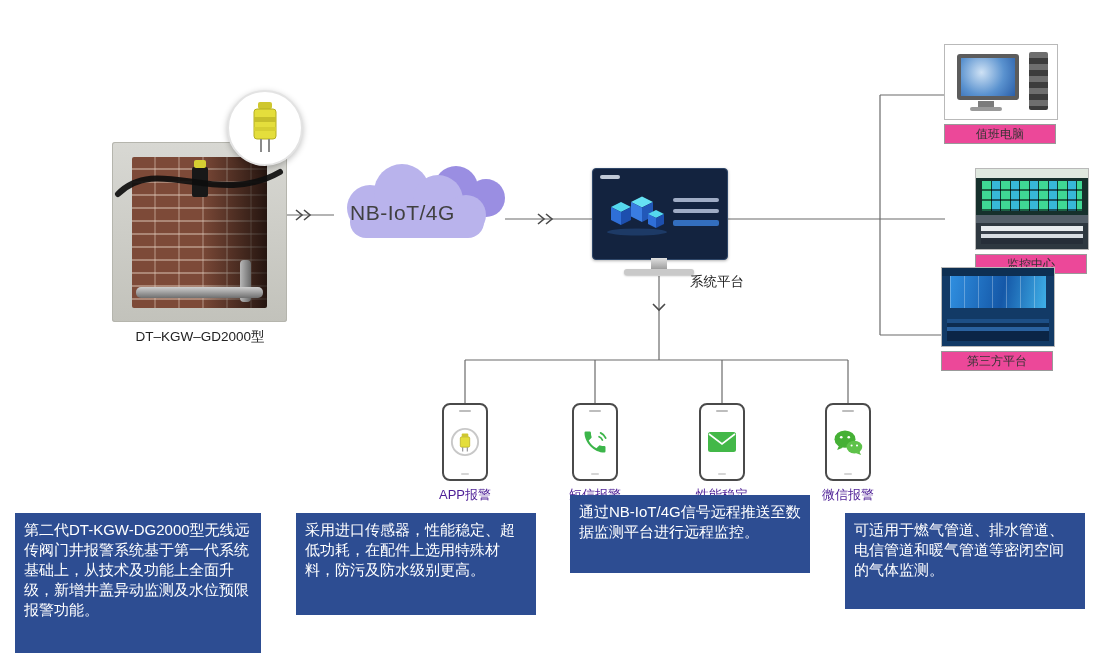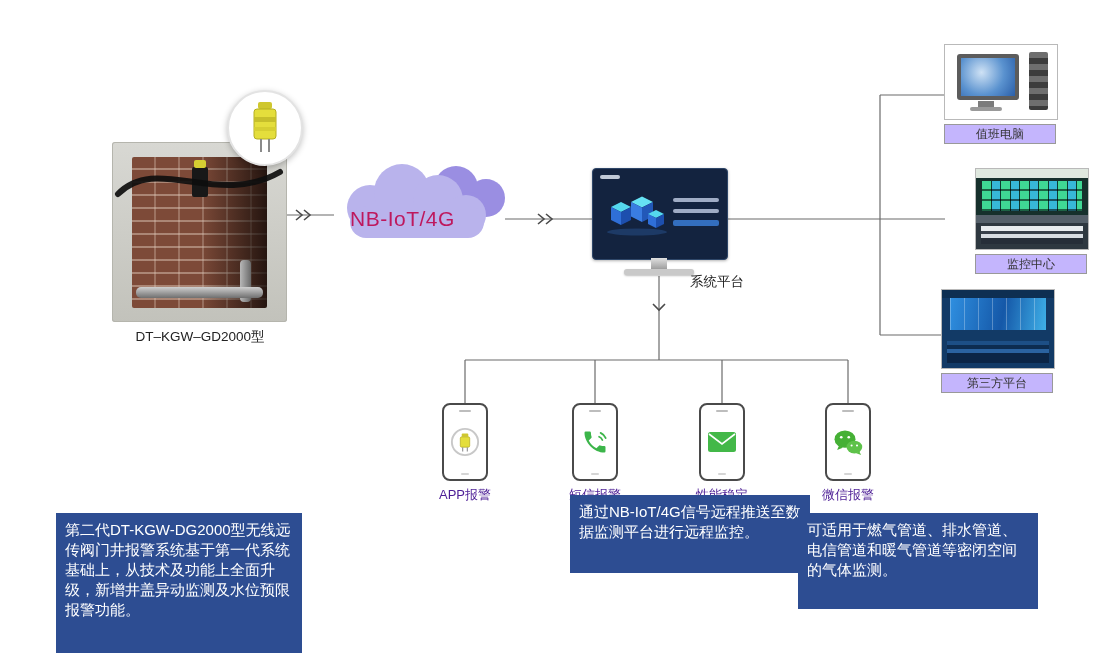--- a/index.html
+++ b/index.html
@@ -32,42 +32,42 @@
   .well-cable{position:absolute;left:0;top:0;}
   .well-label{left:100px;top:328px;width:200px;text-align:center;font-size:13.5px;color:#222;z-index:1;}
 
   
   .closeup{left:227px;top:90px;width:72px;height:72px;border-radius:50%;background:#fff;
     border:2px solid #e3e3e3;box-shadow:0 2px 6px rgba(0,0,0,.25);z-index:3;
     display:flex;align-items:center;justify-content:center;}
 
   
   .cloud{left:328px;top:160px;width:192px;height:92px;z-index:1;}
-  .cloud-label{left:350px;top:201px;width:150px;font-size:21px;color:#be185d;z-index:2;letter-spacing:.5px;margin-top:6px;}
+  .cloud-label{left:350px;top:201px;width:150px;font-size:21px;color:#404040;z-index:2;letter-spacing:.5px;}
 
   
   .screen{left:592px;top:168px;width:134px;height:90px;background:#13233f;border:1px solid #2e4668;border-radius:4px;z-index:1;
     box-shadow:0 1px 3px rgba(0,0,0,.3);}
   .screen-logo{position:absolute;left:7px;top:6px;width:20px;height:4px;border-radius:2px;background:#dfe6f2;opacity:.85;}
   .screen-cubes{position:absolute;left:8px;top:22px;}
   .login{position:absolute;right:8px;top:22px;width:46px;}
   .login i{display:block;height:4px;border-radius:2px;background:#b8c4dd;margin:7px 0;opacity:.85;}
   .login i.btn{background:#3a7bd5;height:6px;}
   .stand-neck{left:651px;top:258px;width:16px;height:11px;background:linear-gradient(#e0e0e0,#9f9f9f);z-index:1;}
   .stand-base{left:624px;top:269px;width:70px;height:6px;background:#c9c9c9;border-radius:3px;z-index:1;box-shadow:0 1px 2px rgba(0,0,0,.25);}
   .platform-label{left:690px;top:273px;width:90px;font-size:13.5px;color:#222;z-index:1;}
 
   
   .node{z-index:1;}
   .node .img{position:relative;width:112px;border:1px solid #b9b9b9;background:#fff;overflow:hidden;}
-  .node .cap{width:112px;height:20px;margin-top:4px;border:1px solid #999;background:#c4b5fd;
+  .node .cap{width:112px;height:20px;margin-top:4px;border:1px solid #999;background:#ec4899;
     font-size:12px;color:#333;display:flex;align-items:center;justify-content:center;box-sizing:border-box;}
   .n1{left:944px;top:44px;} .n1 .img{height:74px;}
   .n2{left:975px;top:168px;} .n2 .img{height:80px;}
-  .n3{left:941px;top:289px;} .n3 .img{height:78px;}
+  .n3{left:941px;top:267px;} .n3 .img{height:78px;}
 
   
   .pc-mon{position:absolute;left:12px;top:9px;width:54px;height:38px;border:4px solid #5c5c5c;border-radius:3px;
     background:radial-gradient(circle at 38% 38%, #cfe2f5, #5a92cf 55%, #2a5ea8);}
   .pc-stand{position:absolute;left:33px;top:56px;width:16px;height:6px;background:#7c7c7c;}
   .pc-base{position:absolute;left:25px;top:62px;width:32px;height:4px;background:#9a9a9a;border-radius:2px;}
   .pc-tower{position:absolute;right:9px;top:7px;width:19px;height:58px;border-radius:2px;
     background:repeating-linear-gradient(to bottom,#6e6e6e 0 6px,#3c3c3c 6px 12px);}
 
   
@@ -92,24 +92,24 @@
   .phone{width:46px;height:78px;border:2px solid #4a4a4a;border-radius:8px;background:#fff;z-index:1;
     display:flex;align-items:center;justify-content:center;box-sizing:border-box;}
   .phone::before{content:"";position:absolute;top:5px;left:50%;width:12px;height:2px;margin-left:-6px;background:#bdbdbd;border-radius:1px;}
   .phone::after{content:"";position:absolute;bottom:4px;left:50%;width:8px;height:2px;margin-left:-4px;background:#d5d5d5;border-radius:1px;}
   .p1{left:442px;top:403px;} .p2{left:572px;top:403px;} .p3{left:699px;top:403px;} .p4{left:825px;top:403px;}
   .alarm-label{top:486px;width:90px;text-align:center;font-size:13px;color:#4c1d95;z-index:1;}
   .al1{left:420px;} .al2{left:550px;} .al3{left:677px;} .al4{left:803px;font-family:Liberation Serif, serif;}
 
   
   .note{background:#2d4d92;color:#fff;font-size:15px;line-height:1.33;padding:7px 9px;box-sizing:border-box;z-index:1;}
-  .note1{left:15px;top:513px;width:246px;height:140px;margin-left:41px;}
+  .note1{left:15px;top:513px;width:246px;height:140px;}
   .note2{left:296px;top:513px;width:240px;height:102px;}
   .note3{left:570px;top:495px;width:240px;height:78px;}
-  .note4{left:798px;top:513px;width:240px;height:96px;}
+  .note4{left:845px;top:513px;width:240px;height:96px;}
 </style>
 </head>
 <body>
 
 <div class="canvas">
 
   <svg id="connectors" width="1100" height="656">
     <g stroke="#6b6b6b" stroke-width="1.2" fill="none">
       <path d="M287 215 H334"></path>
       <path d="M505 219 H592"></path>
@@ -258,16 +258,17 @@
       <circle cx="32" cy="22" r="1.4" fill="#fff"></circle>
     </svg>
   </div>
 
   <div class="abs alarm-label al1">APP报警</div>
   <div class="abs alarm-label al2">短信报警</div>
   <div class="abs alarm-label al3">性能稳定</div>
   <div class="abs alarm-label al4">微信报警</div>
 
   <div class="abs note note1">第二代DT-KGW-DG2000型无线远传阀门井报警系统基于第一代系统基础上，从技术及功能上全面升级，新增井盖异动监测及水位预限报警功能。</div>
+  <div class="abs note note2">采用进口传感器，性能稳定、超低功耗，在配件上选用特殊材料，防污及防水级别更高。</div>
   <div class="abs note note3">通过NB-IoT/4G信号远程推送至数据监测平台进行远程监控。</div>
   <div class="abs note note4">可适用于燃气管道、排水管道、电信管道和暖气管道等密闭空间的气体监测。</div>
 
 </div>
 
 </body></html>

